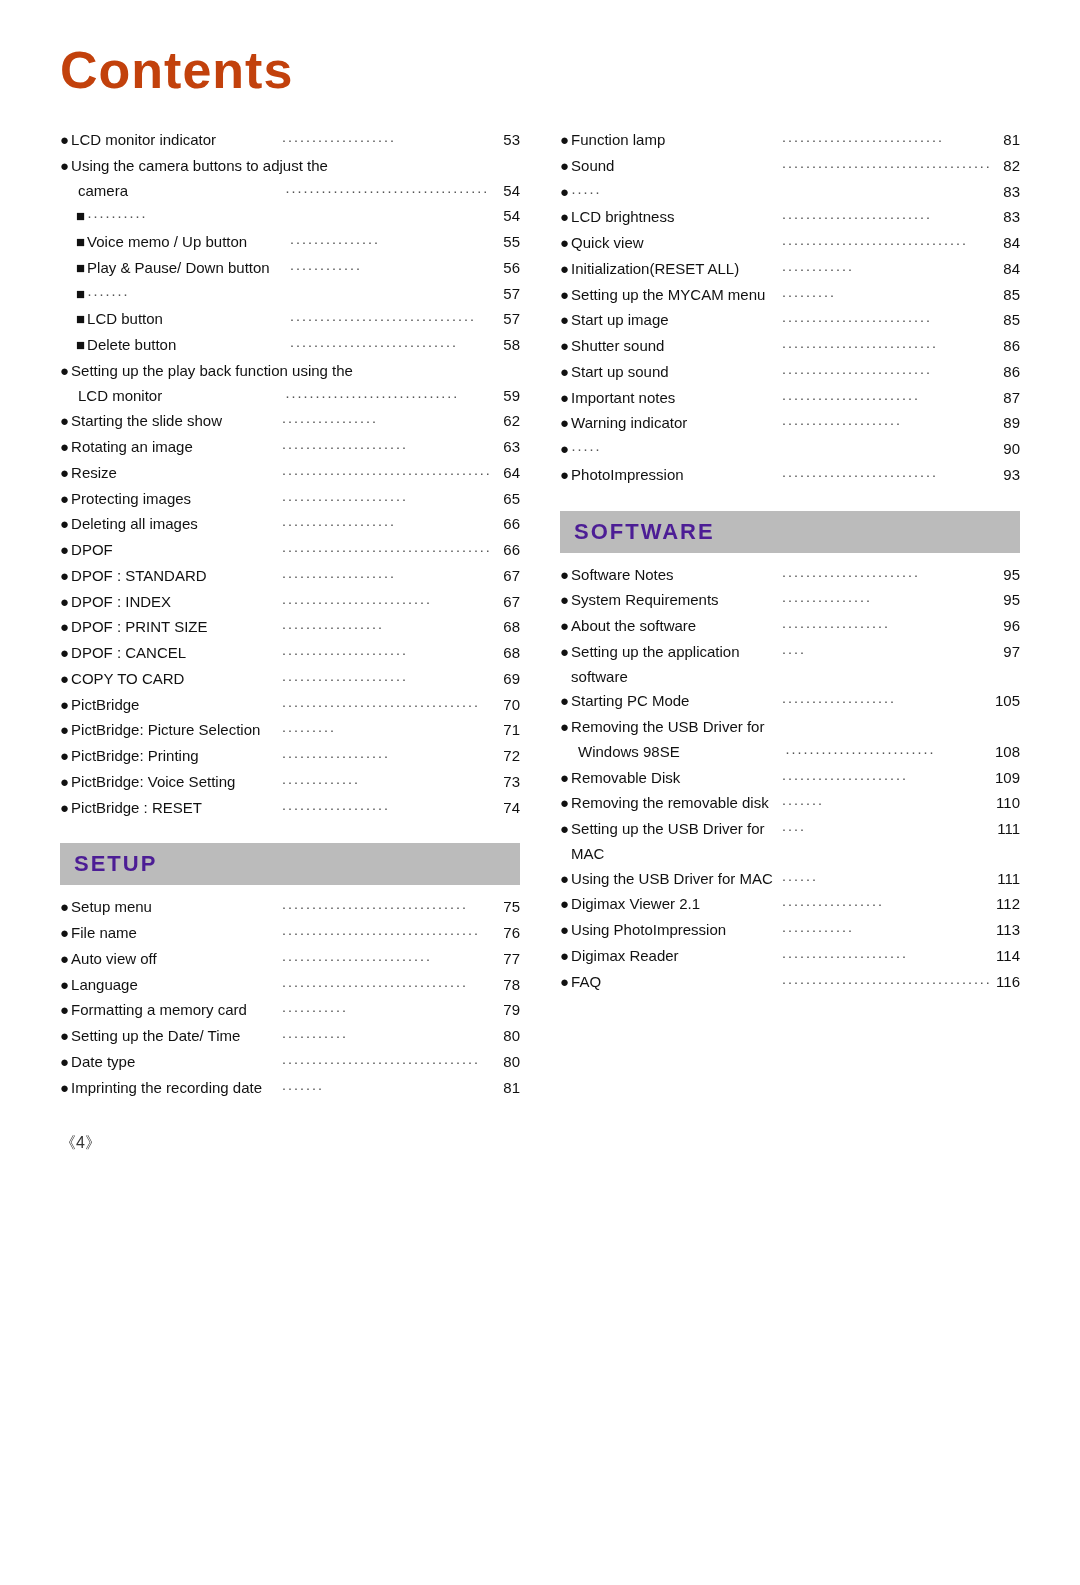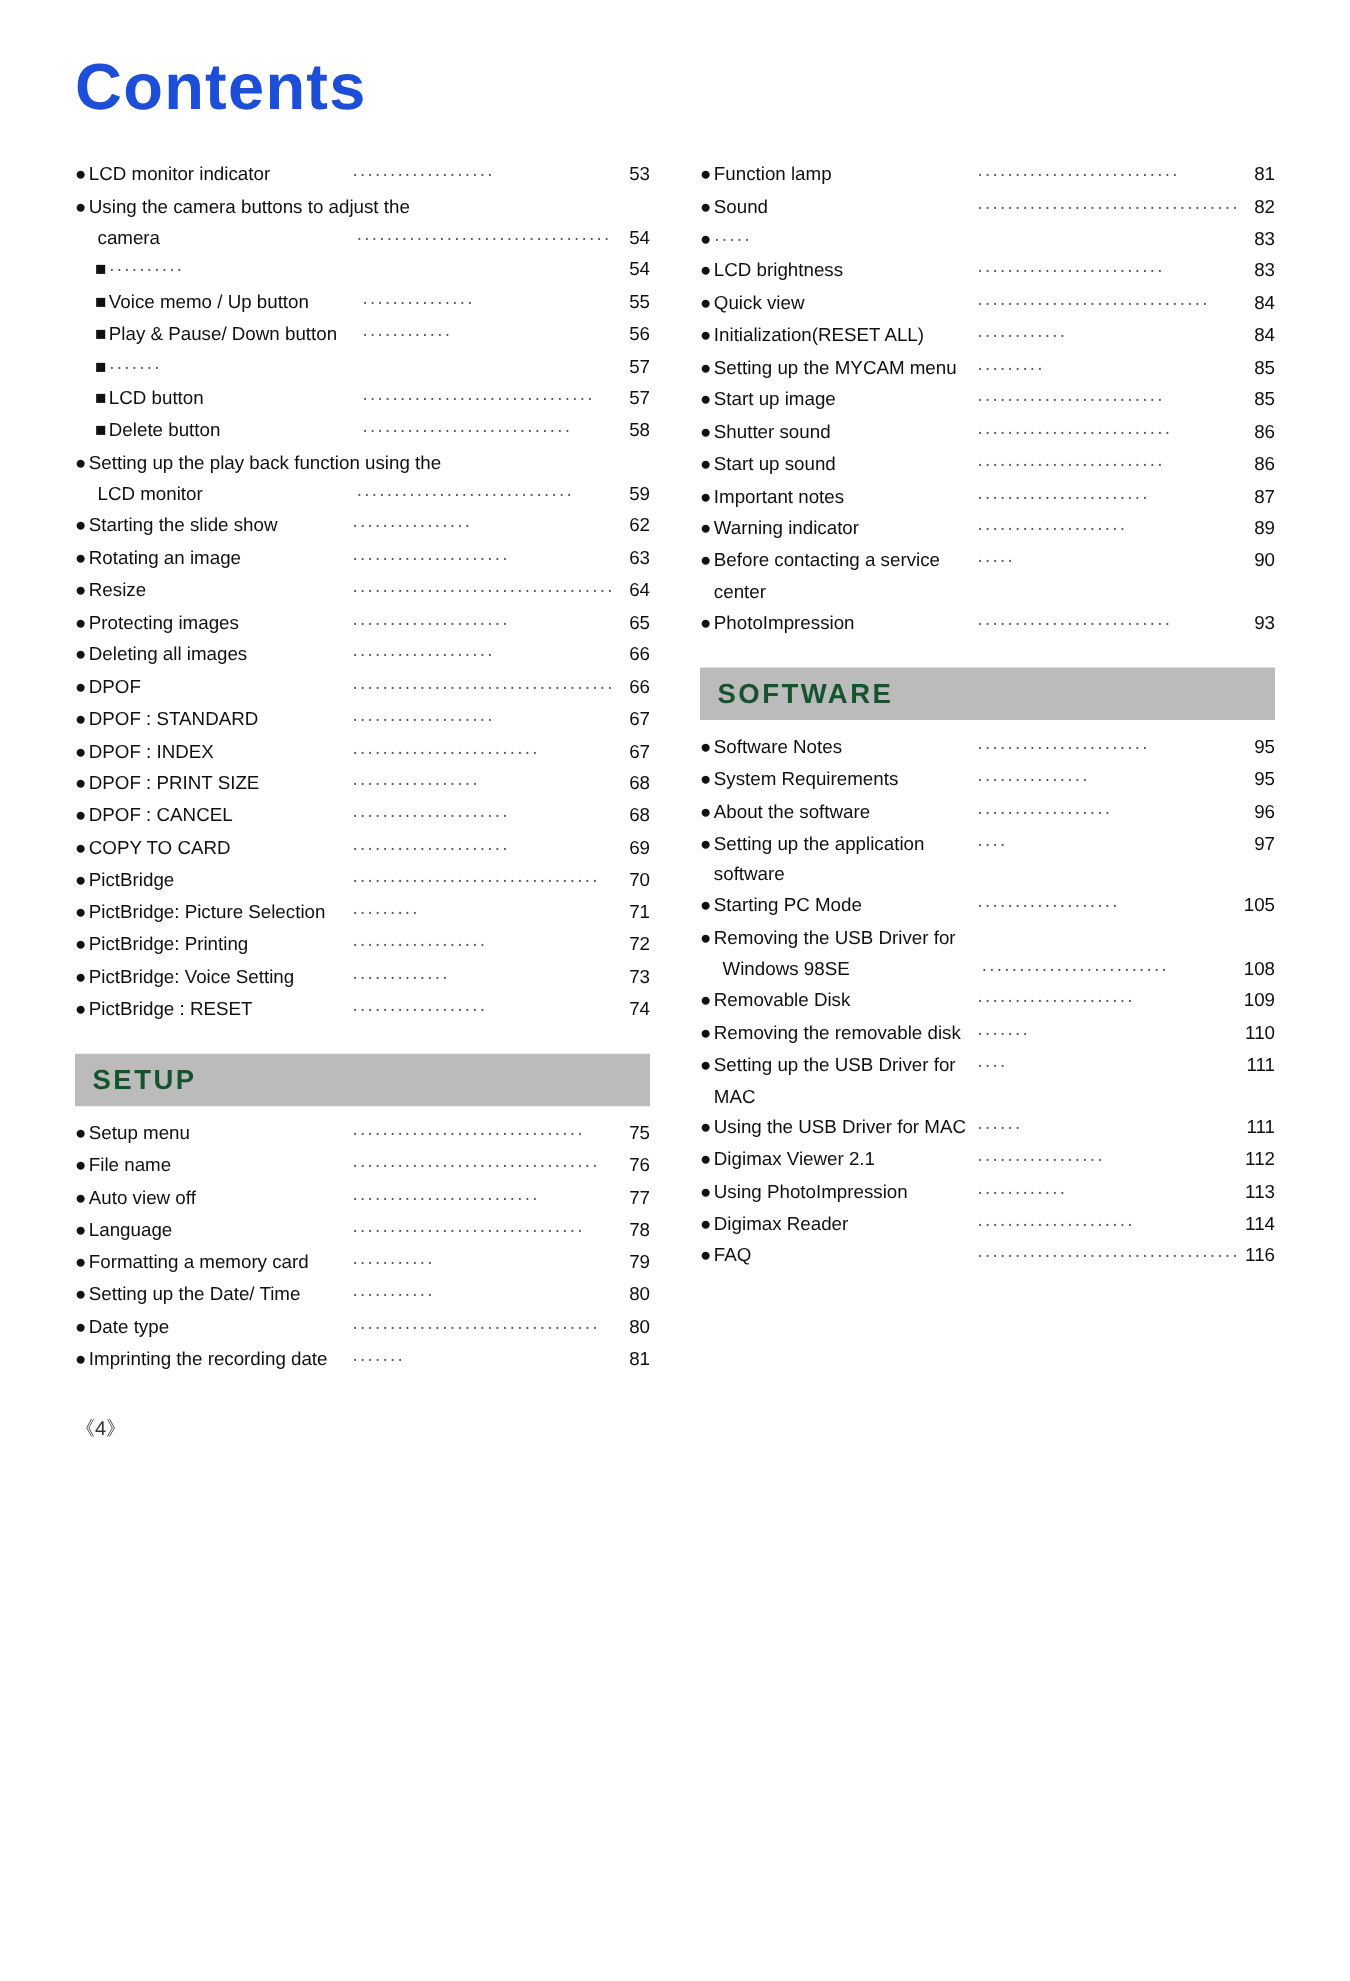--- a/index.html
+++ b/index.html
@@ -10,21 +10,21 @@
       min-height: 1585px;
       padding: 40px 60px;
       color: #111;
     }
 
     h1.title {
       font-size: 52px;
       font-weight: 900;
       letter-spacing: 1px;
       margin-bottom: 28px;
-      color: #1d4ed8;
+      color: #c2410c;
     }
 
     .main-grid {
       display: grid;
       grid-template-columns: 1fr 1fr;
       gap: 0 40px;
     }
 
     .left-col, .right-col {
       display: flex;
@@ -70,21 +70,21 @@
 
     .entry-page {
       font-size: 15px;
       flex-shrink: 0;
       min-width: 28px;
       text-align: right;
     }
 
     .section-header {
       background: #bbb;
-      color: #14532d;
+      color: #4c1d95;
       font-size: 22px;
       font-weight: 900;
       letter-spacing: 2px;
       padding: 8px 14px;
       margin-top: 22px;
       margin-bottom: 10px;
       text-transform: uppercase;
     }
 
     .bottom-label {
@@ -383,21 +383,20 @@
           <span class="entry-page">87</span>
         </div>
         <div class="entry">
           <span class="entry-bullet">●</span>
           <span class="entry-text">Warning indicator</span>
           <span class="entry-dots"><span class="dots-spacer">····················</span></span>
           <span class="entry-page">89</span>
         </div>
         <div class="entry">
           <span class="entry-bullet">●</span>
-          <span class="entry-text">Before contacting a service center</span>
           <span class="entry-dots"><span class="dots-spacer">·····</span></span>
           <span class="entry-page">90</span>
         </div>
         <div class="entry">
           <span class="entry-bullet">●</span>
           <span class="entry-text">PhotoImpression</span>
           <span class="entry-dots"><span class="dots-spacer">··························</span></span>
           <span class="entry-page">93</span>
         </div>
       </div>

